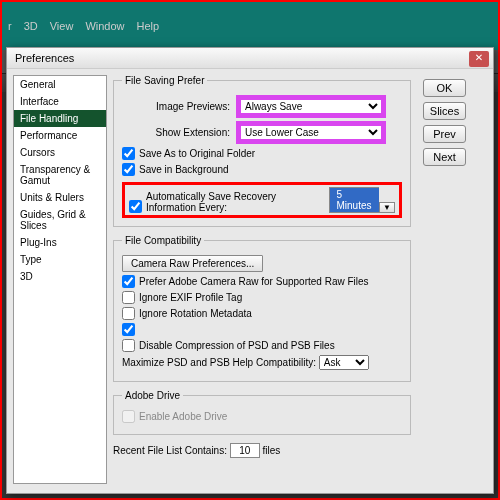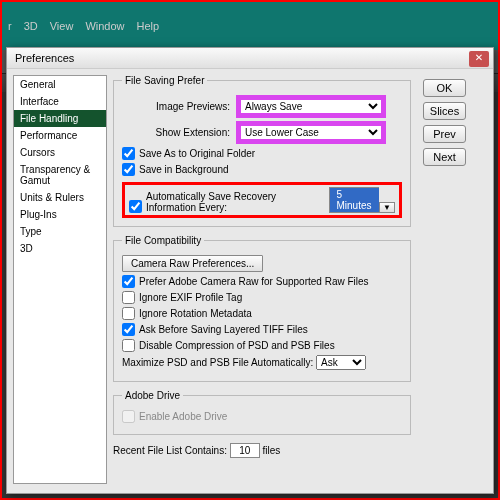--- a/index.html
+++ b/index.html
@@ -53,20 +53,21 @@
     </div>
     <div class="body">
       <div class="sidebar">
         <div>General</div>
         <div>Interface</div>
         <div class="sel">File Handling</div>
         <div>Performance</div>
         <div>Cursors</div>
         <div>Transparency &amp; Gamut</div>
         <div>Units &amp; Rulers</div>
+        <div>Guides, Grid &amp; Slices</div>
         <div>Plug-Ins</div>
         <div>Type</div>
         <div>3D</div>
       </div>
 
       <div class="main">
         <fieldset>
           <legend>File Saving Prefer</legend>
           <div class="row">
               <span class="rlabel">Image Previews:</span>
@@ -103,27 +104,26 @@
           <div class="row">
               <input type="checkbox" style="">
               <span>Ignore EXIF Profile Tag</span>
             </div>
           <div class="row">
               <input type="checkbox" style="">
               <span>Ignore Rotation Metadata</span>
             </div>
           <div class="row">
               <input type="checkbox" checked="" style="">
-              <span>Ask Before Saving Layered TIFF Files</span>
             </div>
           <div class="row">
               <input type="checkbox" style="">
               <span>Disable Compression of PSD and PSB Files</span>
             </div>
-          <div class="row"><span>Maximize PSD and PSB File Automatically:</span>&nbsp;<select style="width:50px;font-size:10px"><option>Ask</option></select></div>
+          <div class="row"><span>Maximize PSD and PSB Help Compatibility:</span>&nbsp;<select style="width:50px;font-size:10px"><option>Ask</option></select></div>
         </fieldset>
 
         <fieldset>
           <legend>Adobe Drive</legend>
           <div class="row dim">
               <input type="checkbox" disabled="" style="">
               <span>Enable Adobe Drive</span>
             </div>
         </fieldset>
 

